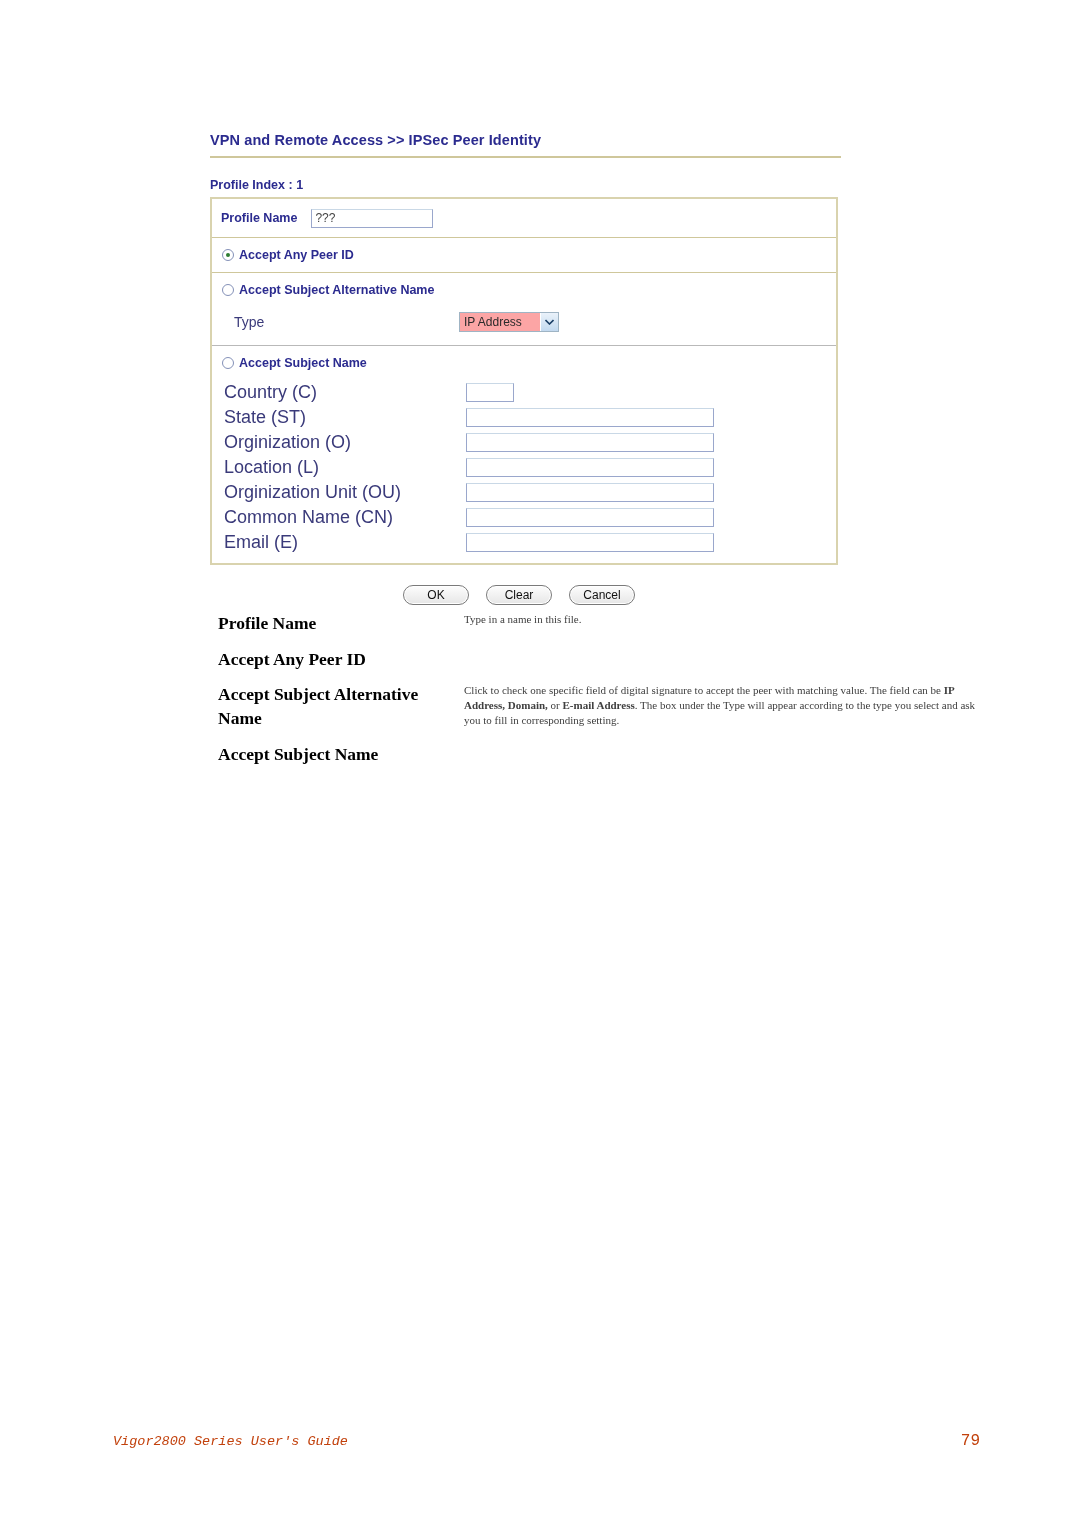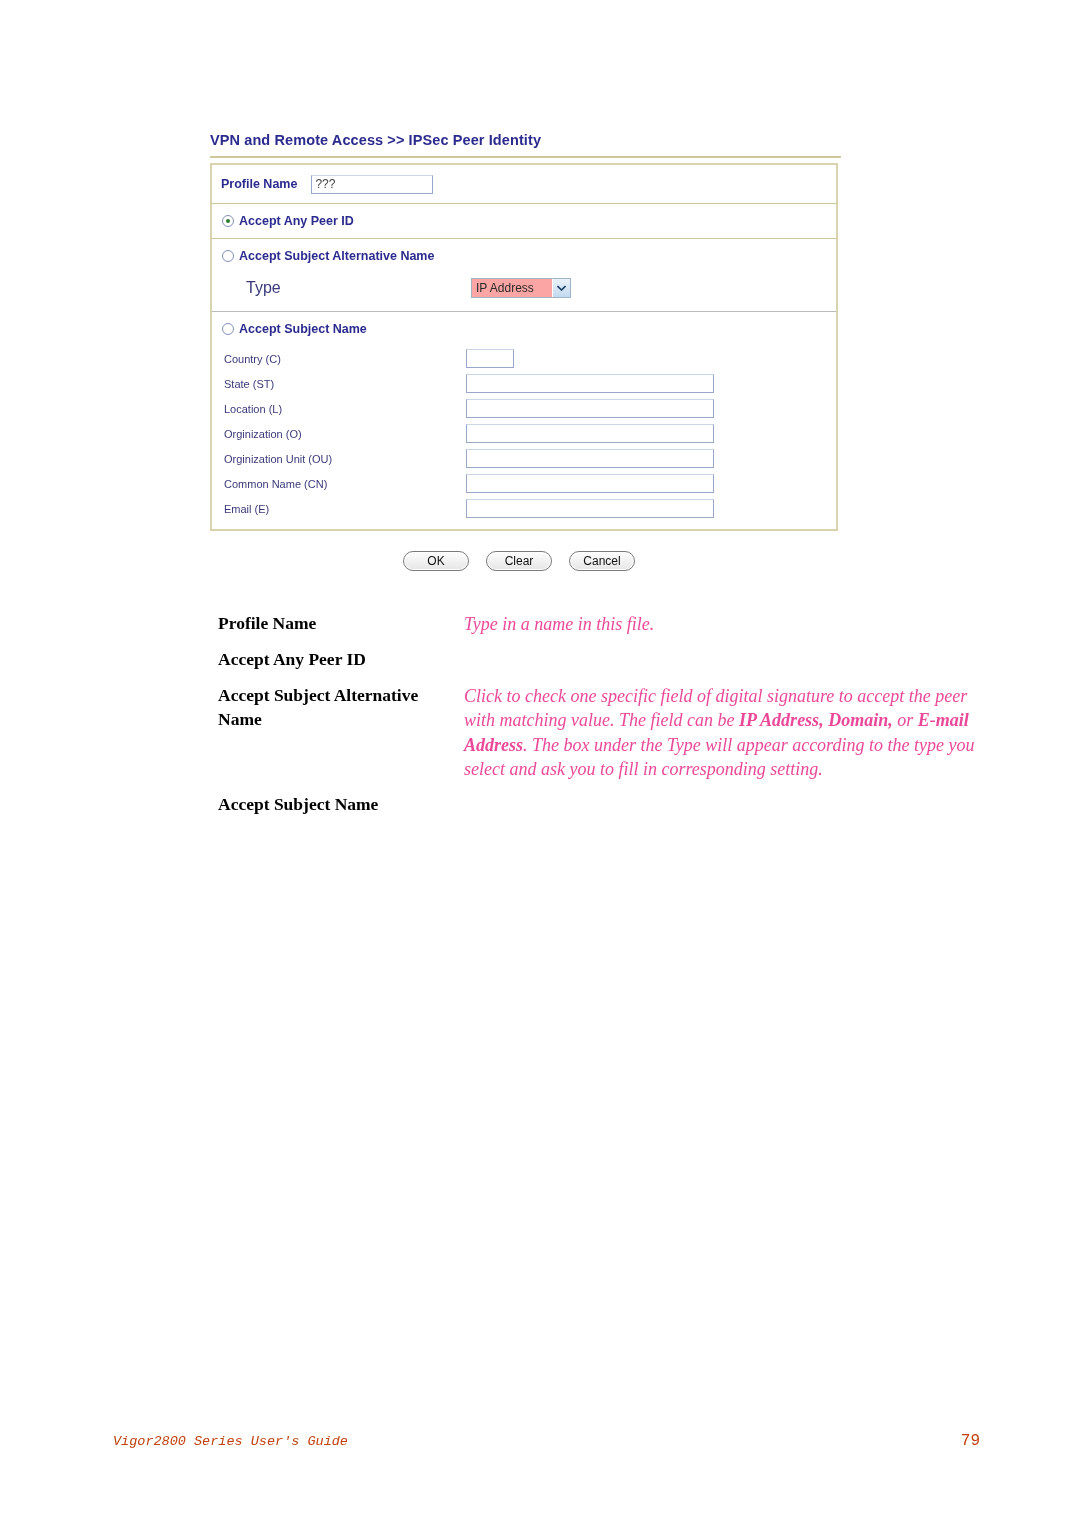--- a/index.html
+++ b/index.html
@@ -64,23 +64,22 @@
     align-items: center;
     height: 38px;
     padding-left: 9px;
   }
   .lbl-strong {
     font-size: 12.5px;
     font-weight: bold;
     color: #2b2b8f;
   }
   .lbl-plain {
-    font-size: 16px;
+    font-size: 14px;
     color: #3a3a7a;
-    margin-left: 12px;
   }
   .inp {
     border: 1px solid #9aa7cc;
     border-top-color: #c9d8e6;
     background: #ffffff;
     box-sizing: border-box;
     height: 19px;
     font-family: "Liberation Sans", sans-serif;
     font-size: 12px;
     color: #444444;
@@ -156,21 +155,21 @@
   .select-arrow svg { display: block; }
 
   .field-row {
     display: flex;
     align-items: center;
     height: 25px;
     padding-left: 12px;
   }
   .field-row .fname {
     width: 242px;
-    font-size: 11px;
+    font-size: 18px;
     color: #3a3a7a;
     white-space: nowrap;
   }
   .inp-sm  { width: 48px; }
   .inp-lg  { width: 248px; }
   .sn-pad-bot { height: 8px; }
 
   .btn-row {
     margin-top: 20px;
     display: flex;
@@ -210,24 +209,23 @@
     flex: none;
     font-size: 17.5px;
     font-weight: bold;
     color: #000000;
     line-height: 1.35;
     padding-right: 6px;
     box-sizing: border-box;
   }
   .doc-desc {
     flex: 1;
-    font-size: 18px;
-    color: #ec4899;
+    font-size: 11px;
+    color: #404040;
     line-height: 1.35;
-    font-style: italic;
   }
   .doc-desc b { font-weight: bold; }
 
   
   .footer {
     position: absolute;
     left: 113px;
     right: 100px;
     top: 1432px;
     display: flex;
@@ -241,20 +239,21 @@
   .footer .pageno { font-style: normal; font-size: 16px; }
 </style>
 </head>
 <body>
 
 <div class="ui-shot">
 
   <div class="ui-title">VPN and Remote Access &gt;&gt; IPSec Peer Identity</div>
   <div class="ui-title-rule"></div>
 
+  <div class="profile-index">Profile Index : 1</div>
 
   <div class="form-frame">
 
     <div class="frame-section">
       <div class="row-profile-name">
         <span class="lbl-strong">Profile Name</span>
         <input class="inp inp-profile" type="text" value="???" style="">
       </div>
     </div>
 
@@ -292,25 +291,25 @@
 
       <div class="field-row">
         <span class="fname">Country (C)</span>
         <input class="inp inp-sm" type="text" value="" style="">
       </div>
       <div class="field-row">
         <span class="fname">State (ST)</span>
         <input class="inp inp-lg" type="text" value="" style="">
       </div>
       <div class="field-row">
+        <span class="fname">Orginization (O)</span>
+        <input class="inp inp-lg" type="text" value="" style="">
+      </div>
+      <div class="field-row">
         <span class="fname">Location (L)</span>
-        <input class="inp inp-lg" type="text" value="" style="">
-      </div>
-      <div class="field-row">
-        <span class="fname">Orginization (O)</span>
         <input class="inp inp-lg" type="text" value="" style="">
       </div>
       <div class="field-row">
         <span class="fname">Orginization Unit (OU)</span>
         <input class="inp inp-lg" type="text" value="" style="">
       </div>
       <div class="field-row">
         <span class="fname">Common Name (CN)</span>
         <input class="inp inp-lg" type="text" value="" style="">
       </div>

